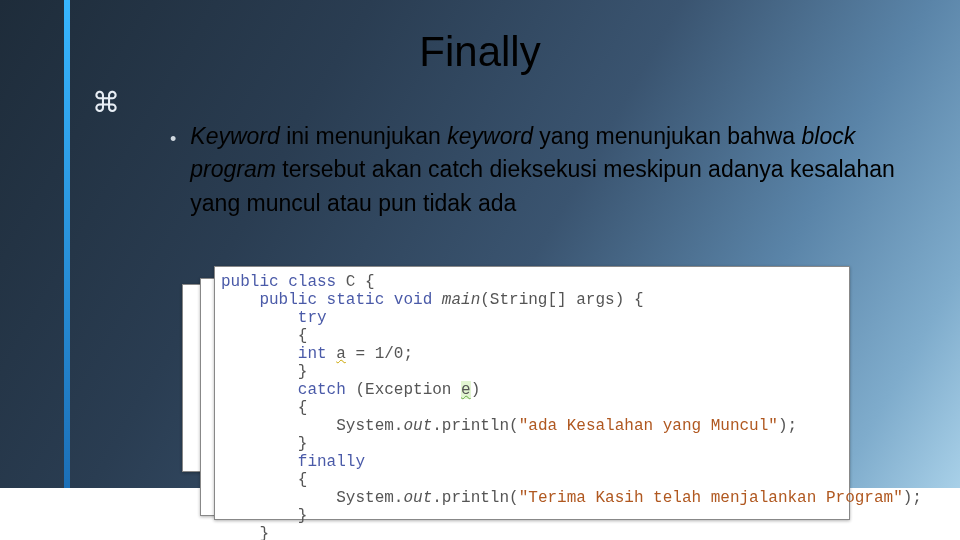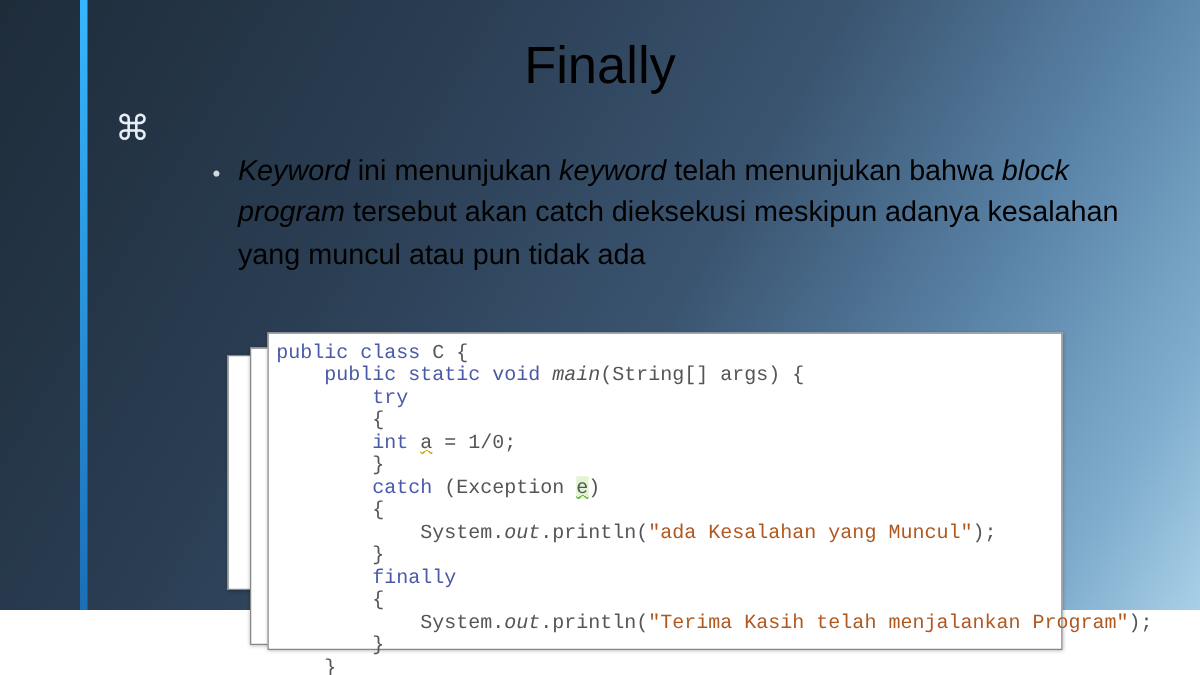--- a/index.html
+++ b/index.html
@@ -53,21 +53,21 @@
 <body>
 
 <div class="slide">
   <div class="vbar"></div>
   <div class="title">Finally</div>
   <div class="z-icon">⌘</div>
 
   <div class="bullet-row">
     <div class="bullet-dot">•</div>
     <div class="bullet-text">
-      <span class="ital">Keyword</span><span> ini menunjukan </span><span class="ital">keyword</span><span> telah menunjukan bahwa </span><span class="ital">block program</span><span> tersebut akan catch dieksekusi meskipun adanya kesalahan yang muncul atau pun tidak ada</span>
+      <span class="ital">Keyword</span><span> ini menunjukan </span><span class="ital">keyword</span><span> yang menunjukan bahwa </span><span class="ital">block program</span><span> tersebut akan catch dieksekusi meskipun adanya kesalahan yang muncul atau pun tidak ada</span>
     </div>
   </div>
 
   <div class="code-area">
     <div class="codebox back1">
       <span class="dim">pu</span>
     </div>
     <div class="codebox back2">
       <div style="position:absolute; right:8px; top:86px;">;</div>
     </div>

